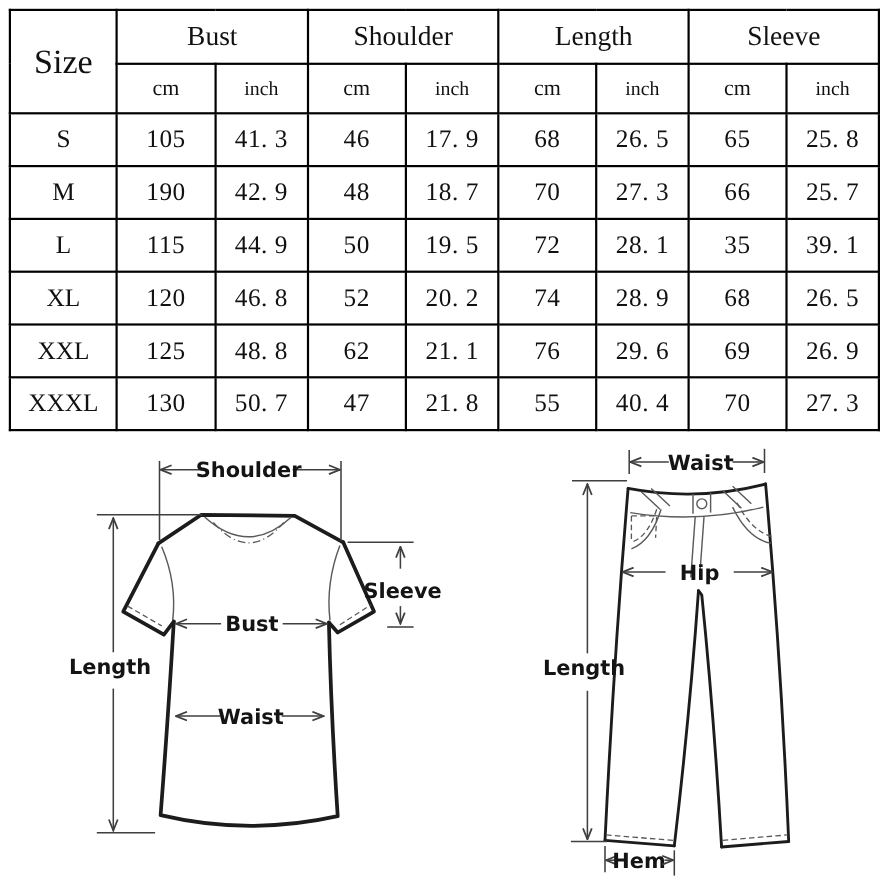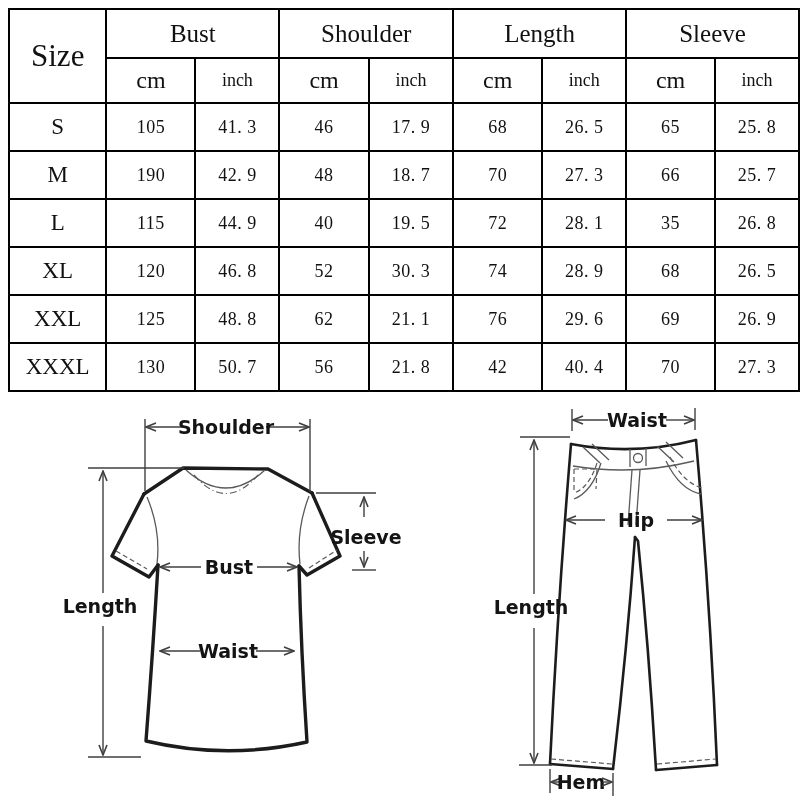--- a/index.html
+++ b/index.html
@@ -19,24 +19,24 @@
     text-align:center; vertical-align:middle;
     padding:0; font-weight:normal; color:#111111;
     overflow:hidden; white-space:nowrap;
   }
   .size-table col.c-size  { width:99px;  }
   .size-table col.c-cm    { width:92px;  }
   .size-table col.c-inch  { width:86px;  }
   .size-table .group-row th { height:47px; font-size:25px; }
   .size-table th.corner     { font-size:31px; }
   .size-table .unit-row th  { height:43px; }
-  .size-table th.unit-cm    { font-size:24px; }
+  .size-table th.unit-cm    { font-size:20px; }
   .size-table th.unit-inch  { font-size:18px; }
   .size-table td.size-cell  { height:46px; font-size:23px; }
-  .size-table td.value-cell { height:46px; font-size:18px; letter-spacing:0.5px; }
+  .size-table td.value-cell { height:46px; font-size:23px; letter-spacing:0.5px; }
   
   .diagrams { position:absolute; left:0; top:390px; width:800px; height:410px; }
   .g-thick  { fill:none; stroke:#1c1c1c; stroke-width:3.4; stroke-linecap:round; stroke-linejoin:round; }
   .p-thick  { fill:none; stroke:#1c1c1c; stroke-width:2.6; stroke-linecap:round; stroke-linejoin:round; }
   .g-thin   { fill:none; stroke:#5a5a5a; stroke-width:1.3; }
   .g-dash   { fill:none; stroke:#5a5a5a; stroke-width:1.2; stroke-dasharray:5 3; }
   .g-dashdot{ fill:none; stroke:#5a5a5a; stroke-width:1.2; stroke-dasharray:7 3 1 3; }
   .ann      { fill:none; stroke:#3f3f3f; stroke-width:1.4; }
   .lbl {
     font-family:"DejaVu Sans", sans-serif;
@@ -95,56 +95,56 @@
     <td class="value-cell">18. 7</td>
     <td class="value-cell">70</td>
     <td class="value-cell">27. 3</td>
     <td class="value-cell">66</td>
     <td class="value-cell">25. 7</td>
   </tr>
   <tr>
     <td class="size-cell">L</td>
     <td class="value-cell">115</td>
     <td class="value-cell">44. 9</td>
-    <td class="value-cell">40</td>
+    <td class="value-cell">50</td>
     <td class="value-cell">19. 5</td>
     <td class="value-cell">72</td>
     <td class="value-cell">28. 1</td>
     <td class="value-cell">35</td>
-    <td class="value-cell">26. 8</td>
+    <td class="value-cell">39. 1</td>
   </tr>
   <tr>
     <td class="size-cell">XL</td>
     <td class="value-cell">120</td>
     <td class="value-cell">46. 8</td>
     <td class="value-cell">52</td>
-    <td class="value-cell">30. 3</td>
+    <td class="value-cell">20. 2</td>
     <td class="value-cell">74</td>
     <td class="value-cell">28. 9</td>
     <td class="value-cell">68</td>
     <td class="value-cell">26. 5</td>
   </tr>
   <tr>
     <td class="size-cell">XXL</td>
     <td class="value-cell">125</td>
     <td class="value-cell">48. 8</td>
     <td class="value-cell">62</td>
     <td class="value-cell">21. 1</td>
     <td class="value-cell">76</td>
     <td class="value-cell">29. 6</td>
     <td class="value-cell">69</td>
     <td class="value-cell">26. 9</td>
   </tr>
   <tr>
     <td class="size-cell">XXXL</td>
     <td class="value-cell">130</td>
     <td class="value-cell">50. 7</td>
-    <td class="value-cell">56</td>
+    <td class="value-cell">47</td>
     <td class="value-cell">21. 8</td>
-    <td class="value-cell">42</td>
+    <td class="value-cell">55</td>
     <td class="value-cell">40. 4</td>
     <td class="value-cell">70</td>
     <td class="value-cell">27. 3</td>
   </tr>
 </tbody>
   </table>
 
 <svg class="diagrams" viewBox="0 390 800 410" width="800" height="410" xmlns="http://www.w3.org/2000/svg">
   <defs>
     <marker id="arr" markerUnits="userSpaceOnUse" markerWidth="12" markerHeight="12" refX="11" refY="5" orient="auto-start-reverse">

